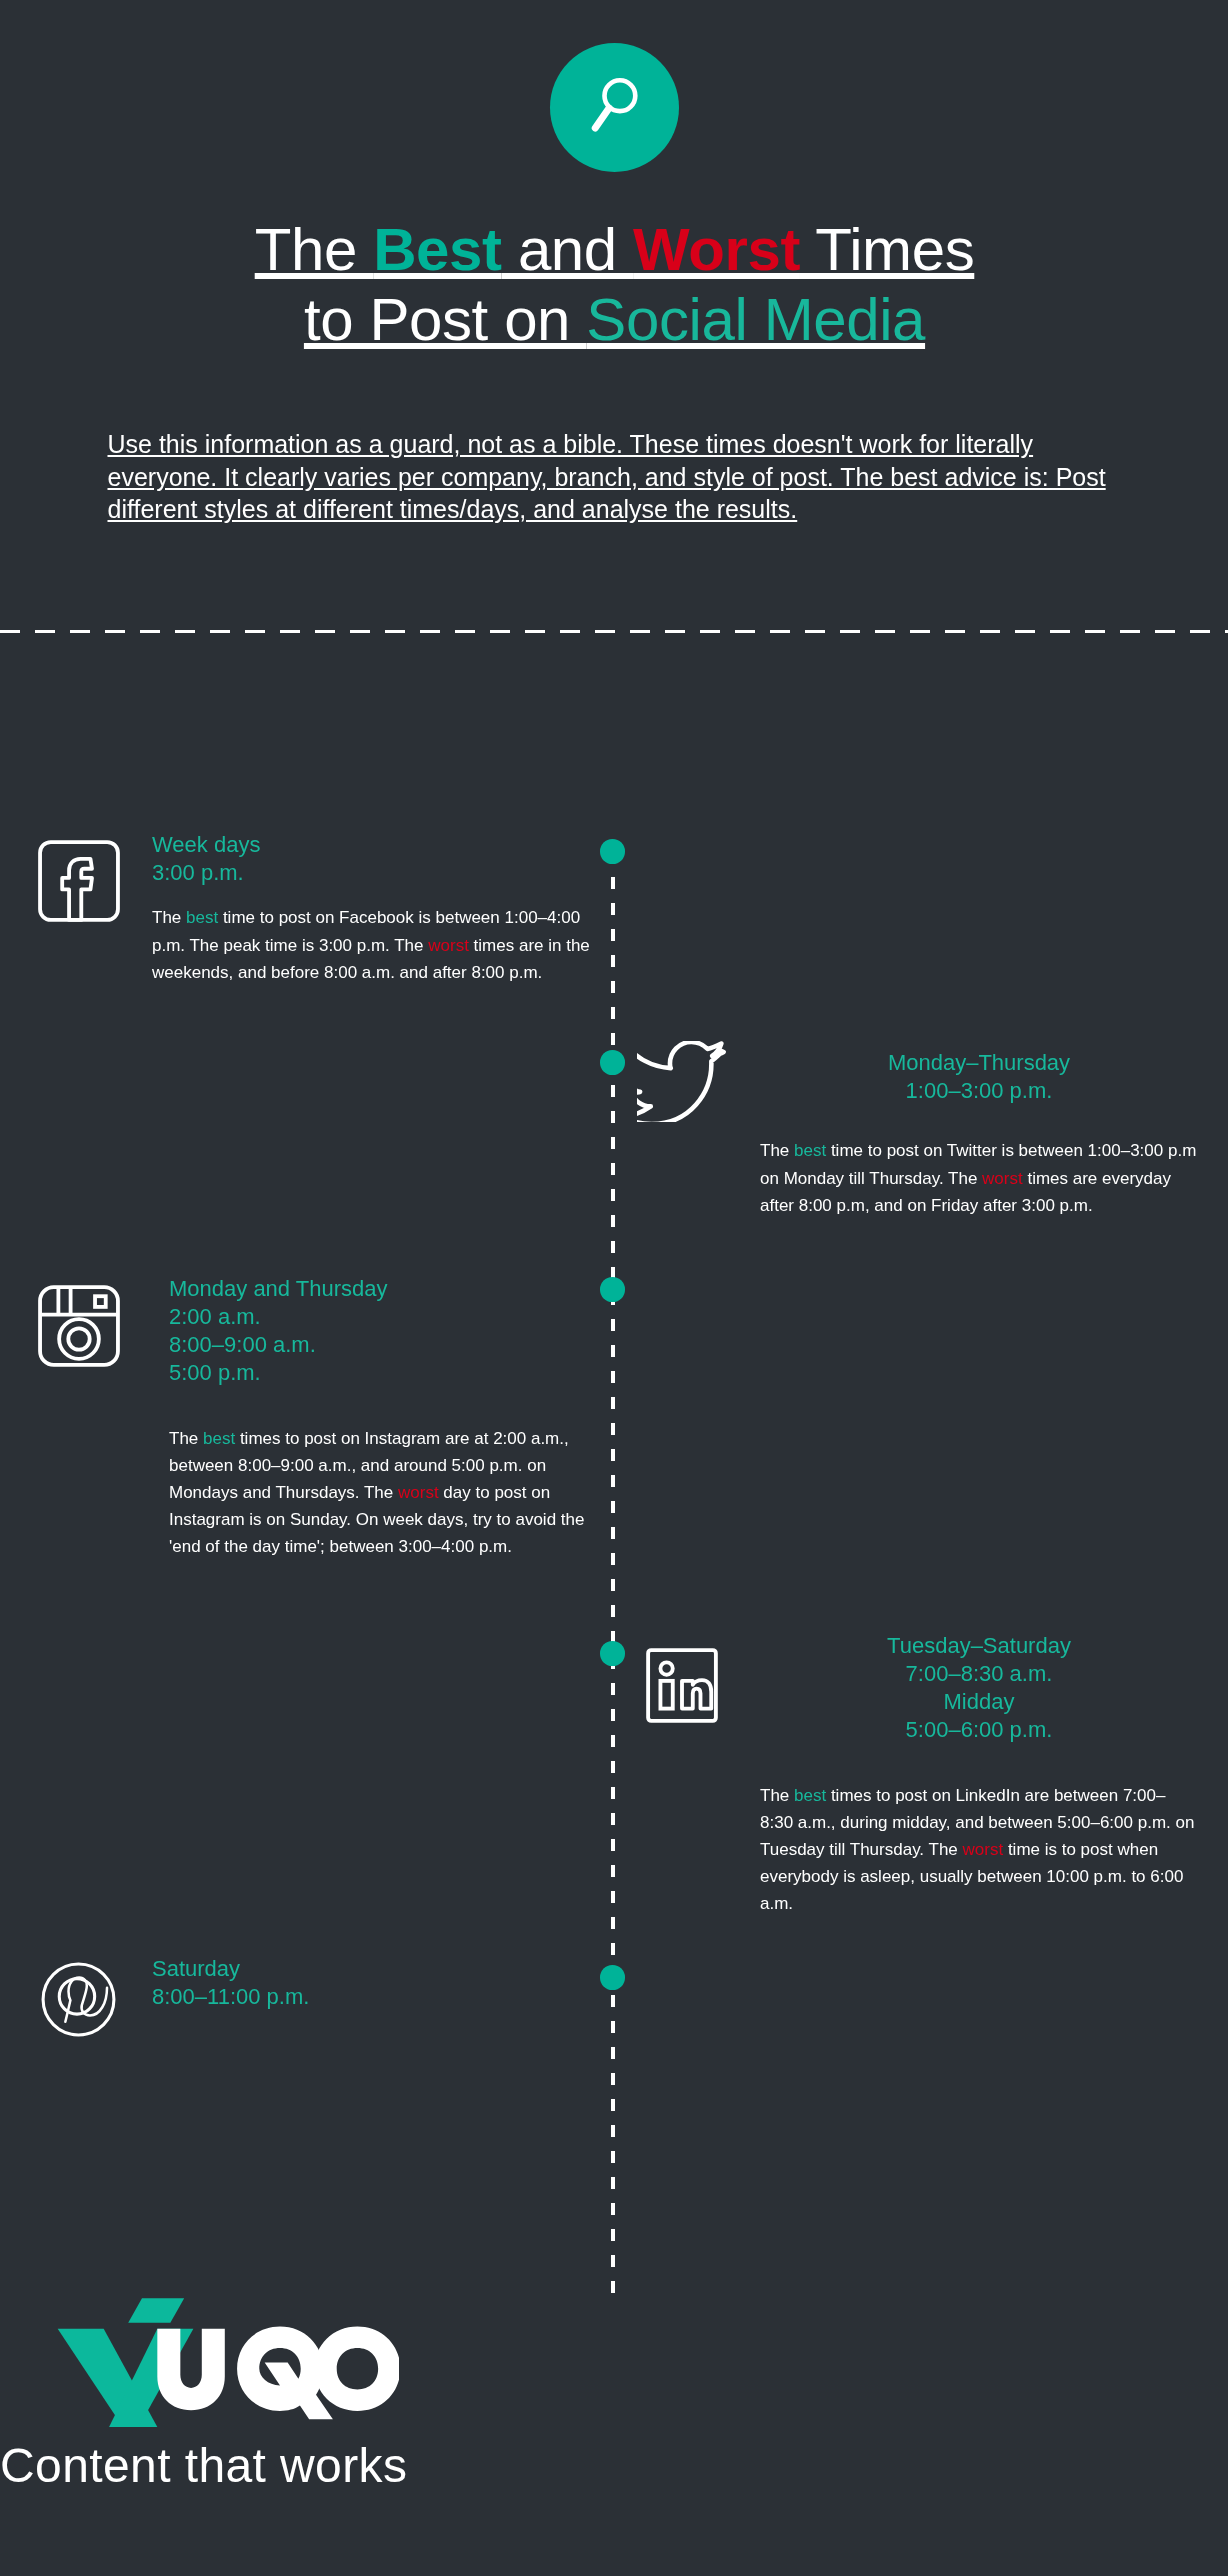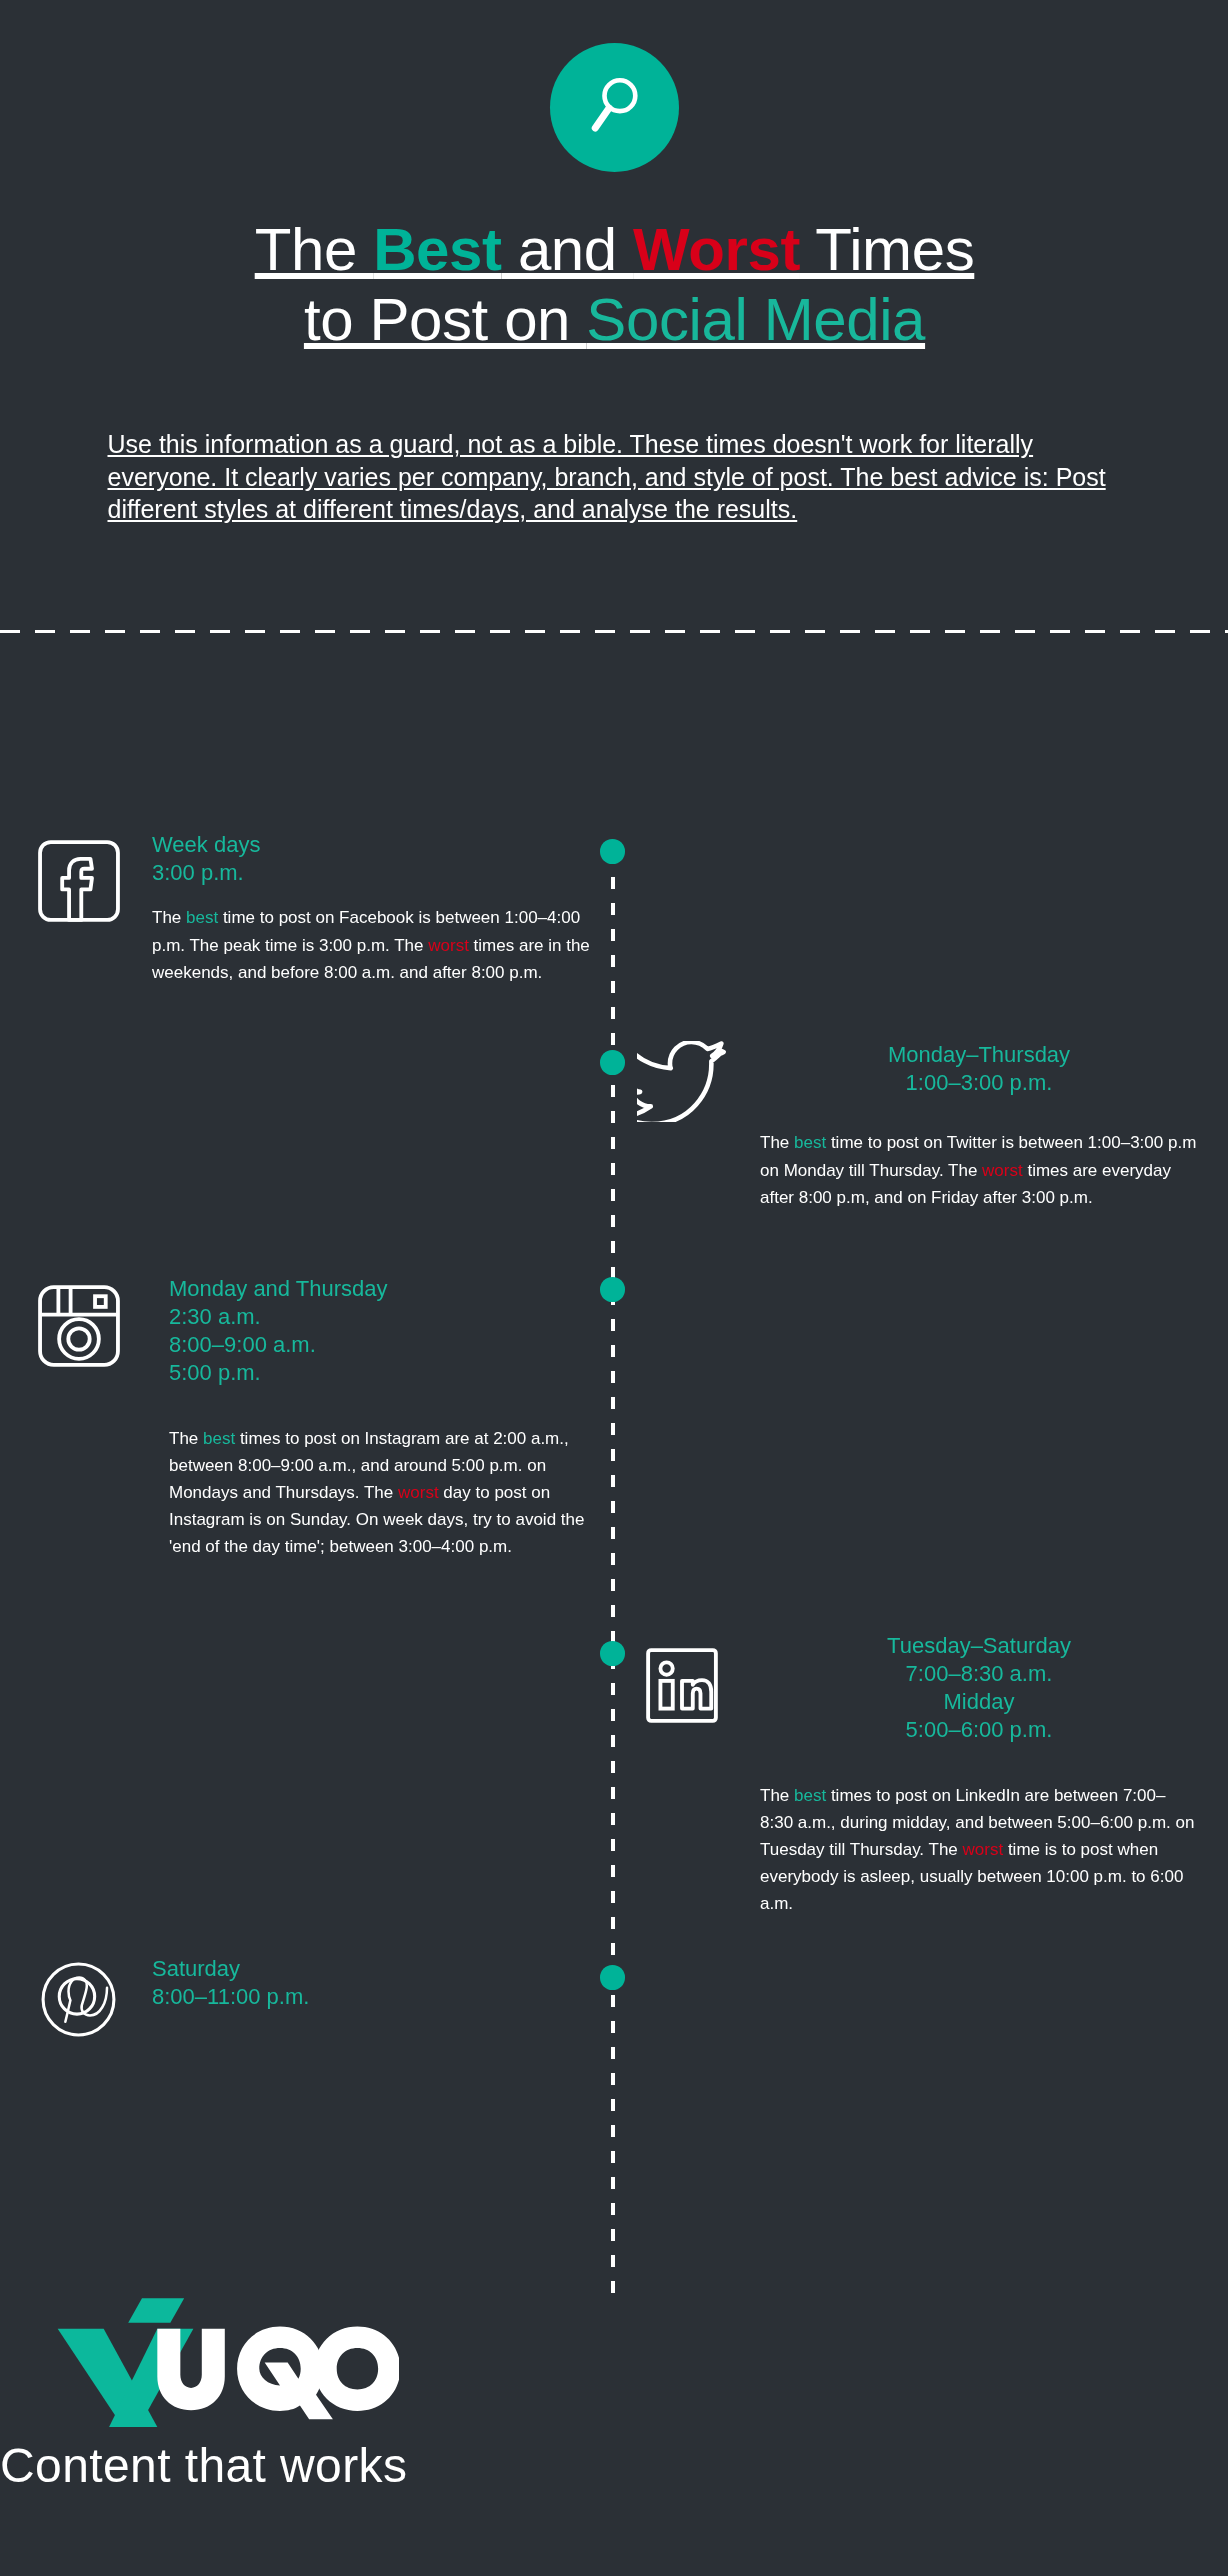--- a/index.html
+++ b/index.html
@@ -159,21 +159,21 @@
 
 <div class="block right" style="left:637px; top:1041px; width:561px;">
   <div class="icon" style="left:0; top:0;">
     <svg width="92" height="81" viewBox="0 0 120 105">
       <path d="M113 14 c-5 3 -10 4 -15 5 c6 -4 10 -9 12 -16 c-6 3 -12 6 -18 7 c-6 -6 -13 -9 -21 -9
                c-16 0 -28 13 -28 28 c0 2 0 4 1 6 c-24 -1 -45 -13 -59 -31 c-3 4 -4 9 -4 14 c0 10 5 18 13 23
                c-5 0 -9 -1 -13 -3 c0 14 10 25 23 28 c-2 1 -5 1 -7 1 c-2 0 -4 0 -5 -1 c4 11 14 19 26 19
                c-10 7 -21 12 -34 12 c-2 0 -4 0 -7 -1 c12 8 27 12 42 12 c51 0 78 -42 78 -78 l0 -4 c5 -4 10 -8 14 -13 z" fill="none" stroke="#ffffff" stroke-width="6" stroke-linejoin="round"></path>
     </svg>
   </div>
-  <div class="content" style="left:123px; top:0; width:438px;">
+  <div class="content" style="left:123px; top:8px; width:438px;">
     <div class="headline">
       <div>Monday–Thursday</div>
       <div>1:00–3:00 p.m.</div>
     </div>
     <div class="body-text" style="margin-top:32px"><span>The </span><span class="b">best</span><span> time to post on Twitter is between 1:00–3:00 p.m on Monday till Thursday. The </span><span class="w">worst</span><span> times are everyday after 8:00 p.m, and on Friday after 3:00 p.m.</span></div>
   </div>
 </div>
 
 <div class="block left" style="left:37px; top:1275px; width:553px;">
   <div class="icon" style="left:0; top:9.2px;">
@@ -183,21 +183,21 @@
       <line x1="28" y1="4" x2="28" y2="40" stroke="#ffffff" stroke-width="5"></line>
       <line x1="44" y1="4" x2="44" y2="40" stroke="#ffffff" stroke-width="5"></line>
       <rect x="76" y="16" width="14" height="14" fill="none" stroke="#ffffff" stroke-width="5"></rect>
       <circle cx="55" cy="72" r="26" fill="none" stroke="#ffffff" stroke-width="5"></circle>
       <circle cx="55" cy="72" r="14" fill="none" stroke="#ffffff" stroke-width="5"></circle>
     </svg>
   </div>
   <div class="content" style="left:115px; top:0; width:438px;margin-left:17px;">
     <div class="headline">
       <div>Monday and Thursday</div>
-      <div>2:30 a.m.</div>
+      <div>2:00 a.m.</div>
       <div>8:00–9:00 a.m.</div>
       <div>5:00 p.m.</div>
     </div>
     <div class="body-text" style="margin-top:37px"><span>The </span><span class="b">best</span><span> times to post on Instagram are at 2:00 a.m., between 8:00–9:00 a.m., and around 5:00 p.m. on Mondays and Thursdays. The </span><span class="w">worst</span><span> day to post on Instagram is on Sunday. On week days, try to avoid the 'end of the day time'; between 3:00–4:00 p.m.</span></div>
   </div>
 </div>
 
 <div class="block right" style="left:637px; top:1632px; width:561px;">
   <div class="icon" style="left:7.7px; top:15.4px;">
     <svg width="74" height="77" viewBox="0 0 96 100">

